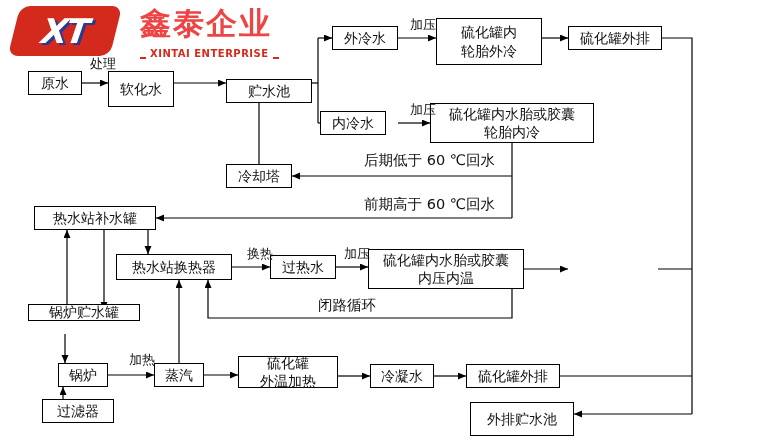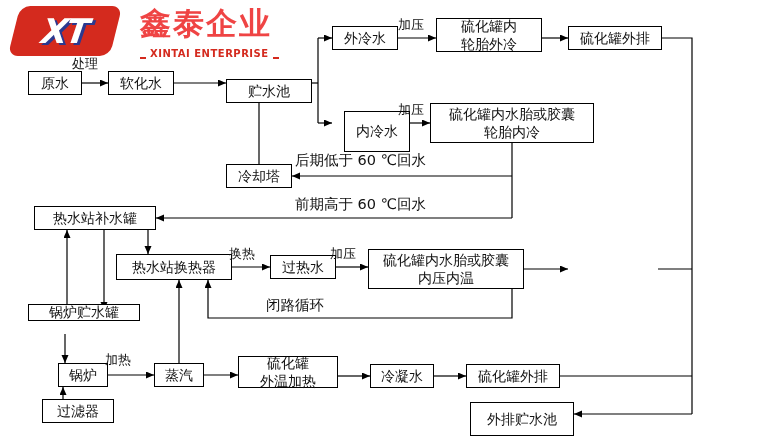--- a/index.html
+++ b/index.html
@@ -2,21 +2,21 @@
 <html><head>
 <meta charset="utf-8">
 <style>
   *{margin:0;padding:0;box-sizing:border-box}
   html,body{width:780px;height:446px}
   body{background:#fff;font-family:"DejaVu Sans","Liberation Sans",sans-serif;color:#111;position:relative;overflow:hidden}
   .stage{position:absolute;left:0;top:0;width:780px;height:446px}
   svg.wires{position:absolute;left:0;top:0;z-index:1}
   .node{position:absolute;border:1px solid #000;background:#fff;display:flex;align-items:center;justify-content:center;
         text-align:center;font-size:14px;line-height:1.3;white-space:pre-line;z-index:2}
-  .elabel{position:absolute;text-align:left;font-size:13px;z-index:3;white-space:nowrap}
+  .elabel{position:absolute;text-align:right;font-size:13px;z-index:3;white-space:nowrap}
   .elabel-lg{font-size:14.5px}
   
   .logo{position:absolute;left:0;top:0;width:290px;height:70px;z-index:4}
   .emblem{position:absolute;left:14px;top:6px;width:102px;height:50px;background:#d42a1e;border-radius:10px;
           transform:skewX(-14deg);display:flex;align-items:center;justify-content:center}
   .emblem-text{transform:skewX(6deg);font-style:italic;font-weight:bold;font-size:34px;color:#fff;
                text-shadow:3px 2px 0 #2b3990;letter-spacing:-2px}
   .brand-cn{position:absolute;left:140px;top:3px;font-size:31px;font-weight:bold;color:#ef4444;letter-spacing:2px;white-space:nowrap}
   .brand-en-row{position:absolute;left:140px;top:48px;width:134px;display:flex;align-items:flex-end;gap:4px}
   .rule{flex:1;height:2px;background:#d42a1e;min-width:6px}
@@ -74,27 +74,27 @@
       <polyline points="179,363 179,280" marker-end="url(#arr)"></polyline>
       <polyline points="338,376 370,376" marker-end="url(#arr)"></polyline>
       <polyline points="434,376 466,376" marker-end="url(#arr)"></polyline>
       <polyline points="560,376 692,376"></polyline>
       <polyline points="63,399 63,387" marker-end="url(#arr)"></polyline>
       <polyline points="65,334 65,363" marker-end="url(#arr)"></polyline>
     </g>
   </svg>
 
   <div class="node" style="left:28px;top:71px;width:54px;height:24px">原水</div>
-  <div class="node" style="left:108px;top:71px;width:66px;height:24px">软化水</div>
+  <div class="node" style="left:108px;top:71px;width:66px;height:36px">软化水</div>
   <div class="node" style="left:226px;top:79px;width:86px;height:24px">贮水池</div>
   <div class="node" style="left:332px;top:26px;width:66px;height:24px">外冷水</div>
-  <div class="node" style="left:436px;top:18px;width:106px;height:34px">硫化罐内
+  <div class="node" style="left:436px;top:18px;width:106px;height:47px">硫化罐内
 轮胎外冷</div>
   <div class="node" style="left:568px;top:26px;width:94px;height:24px">硫化罐外排</div>
-  <div class="node" style="left:344px;top:111px;width:66px;height:41px">内冷水</div>
+  <div class="node" style="left:320px;top:111px;width:66px;height:24px">内冷水</div>
   <div class="node" style="left:430px;top:103px;width:164px;height:40px">硫化罐内水胎或胶囊
 轮胎内冷</div>
   <div class="node" style="left:226px;top:164px;width:66px;height:24px">冷却塔</div>
   <div class="node" style="left:34px;top:206px;width:122px;height:24px">热水站补水罐</div>
   <div class="node" style="left:116px;top:254px;width:116px;height:26px">热水站换热器</div>
   <div class="node" style="left:270px;top:255px;width:66px;height:24px">过热水</div>
   <div class="node" style="left:368px;top:249px;width:156px;height:40px">硫化罐内水胎或胶囊
 内压内温</div>
   <div class="node" style="left:28px;top:304px;width:112px;height:17px">锅炉贮水罐</div>
   <div class="node" style="left:58px;top:363px;width:50px;height:24px">锅炉</div>

